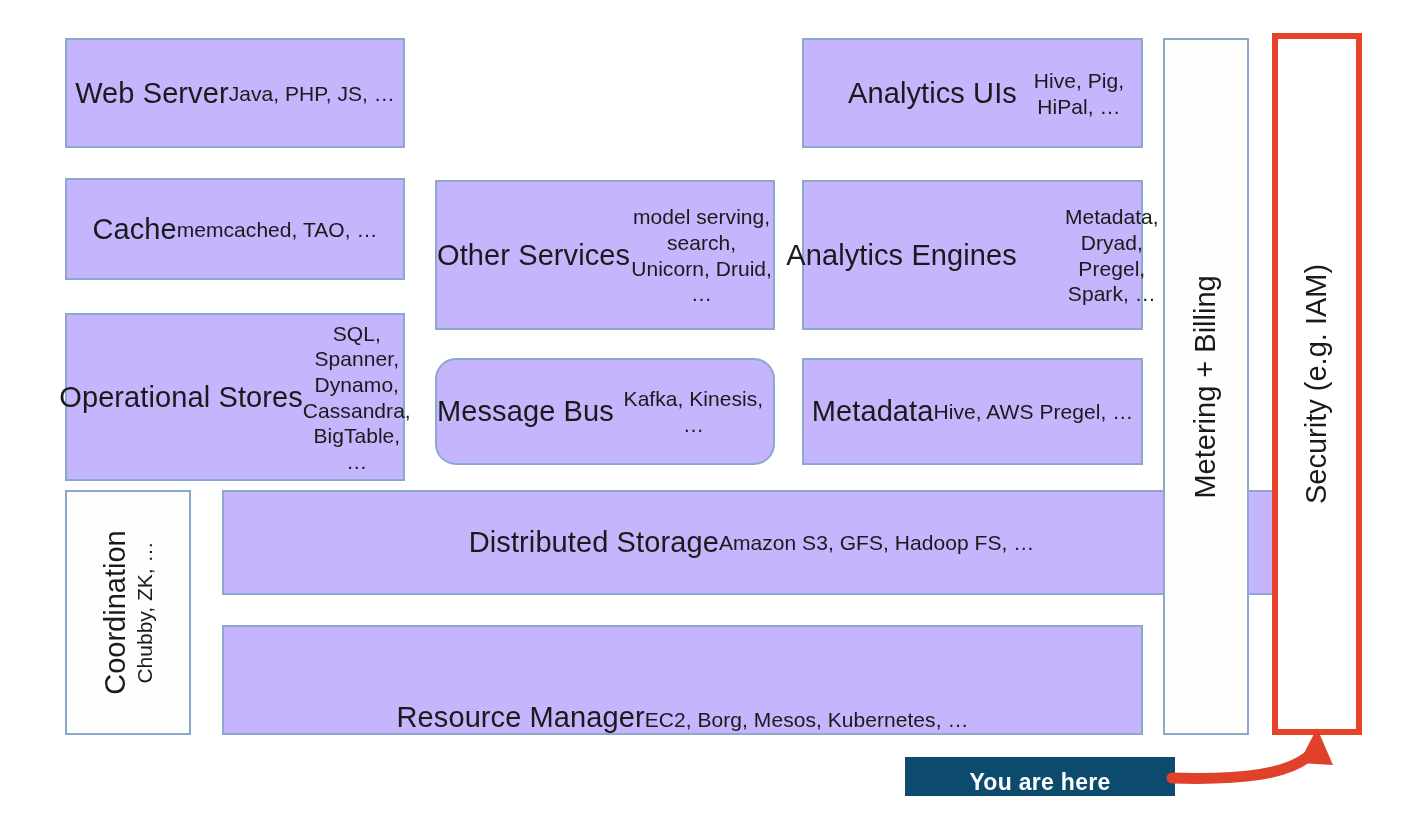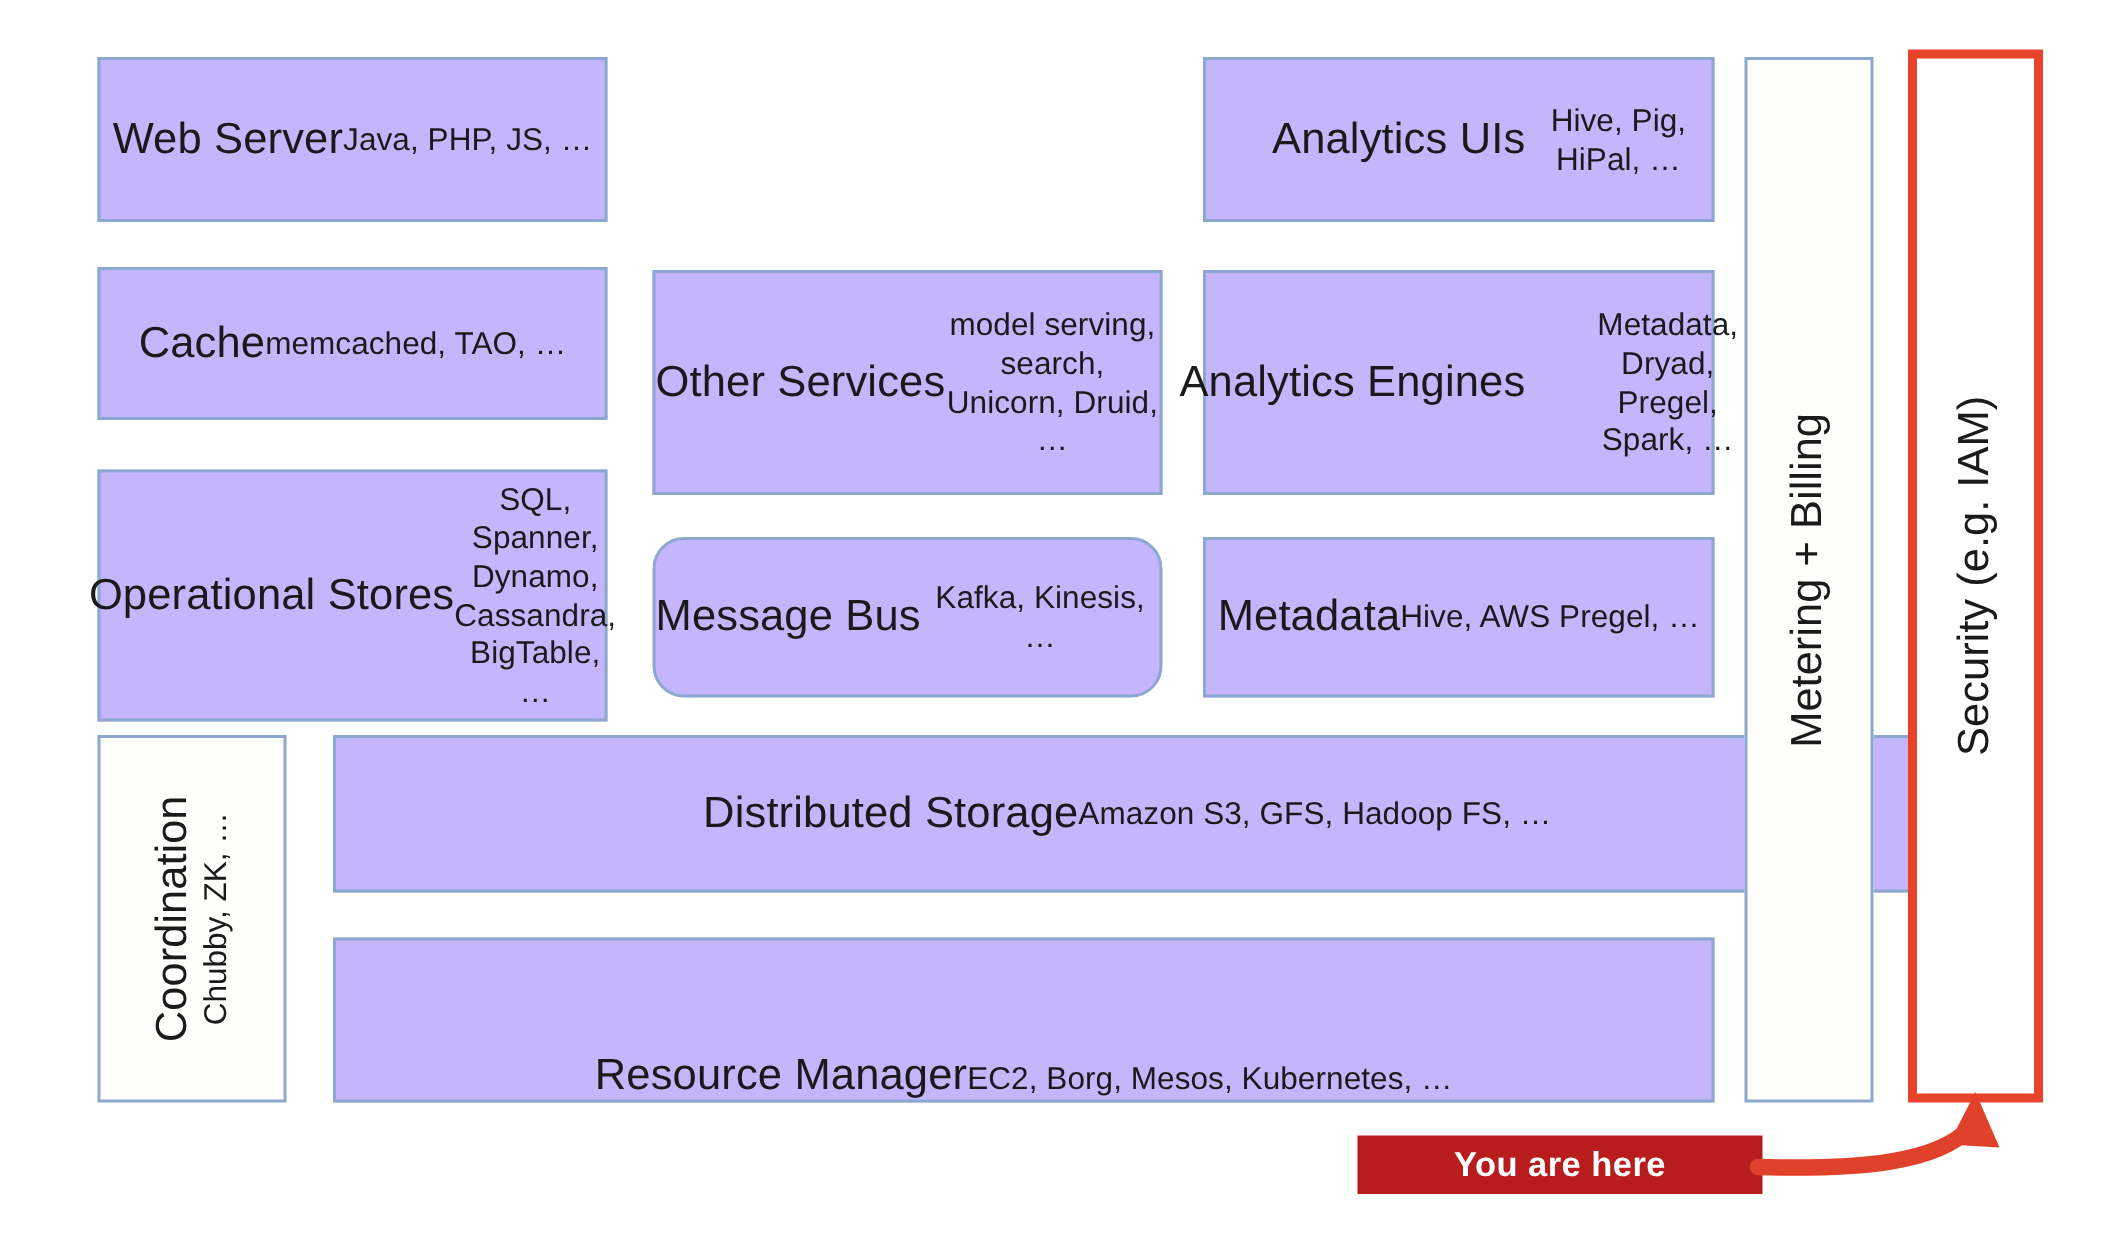--- a/index.html
+++ b/index.html
@@ -81,23 +81,23 @@
 
   .vbox.security {
     border: 6px solid #e8432a;
     background: #ffffff;
   }
 
   
   #callout {
     position: absolute;
     box-sizing: border-box;
-    background: #b91c1c;
+    background: #0c4a6e;
     display: flex;
-    align-items: center;
+    align-items: flex-end;
     justify-content: center;
   }
   #callout .label {
     color: #ffffff;
     font-size: 23px;
     font-weight: bold;
     letter-spacing: 0.3px;
     white-space: nowrap;
   }
 

